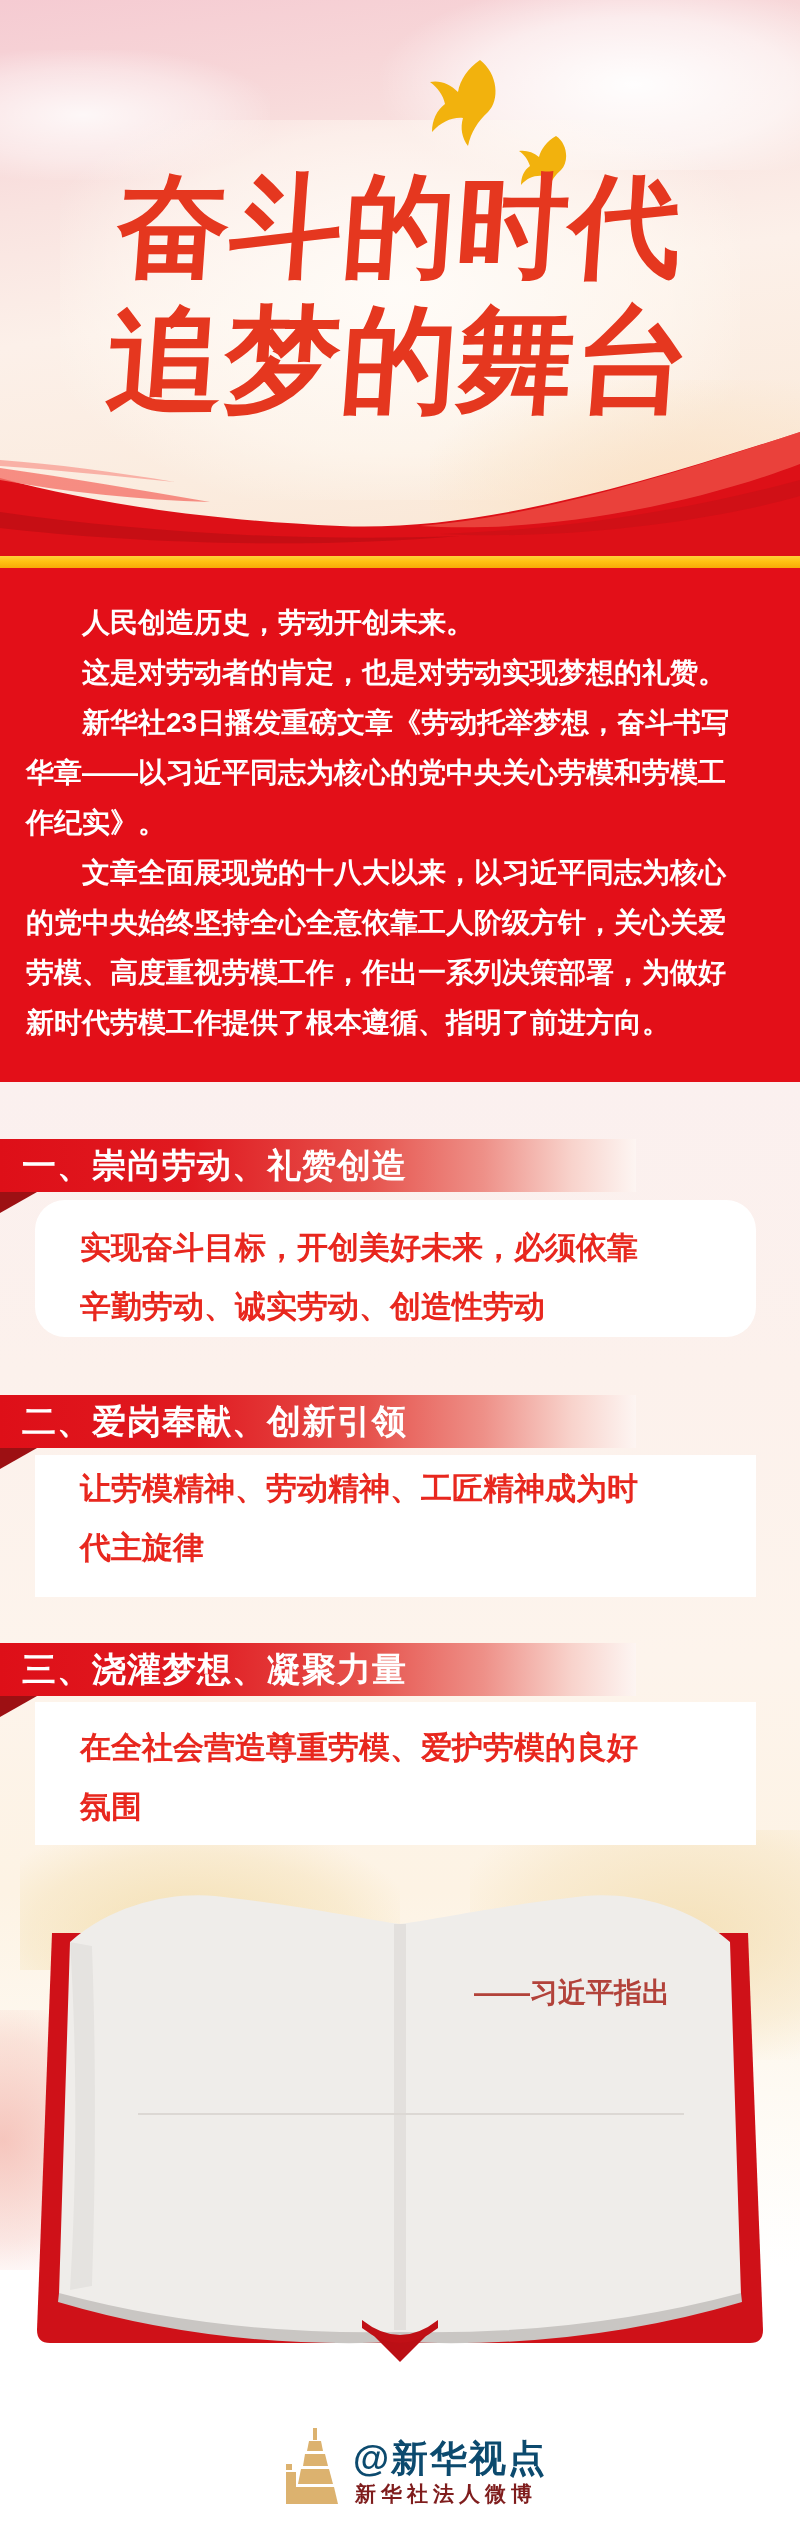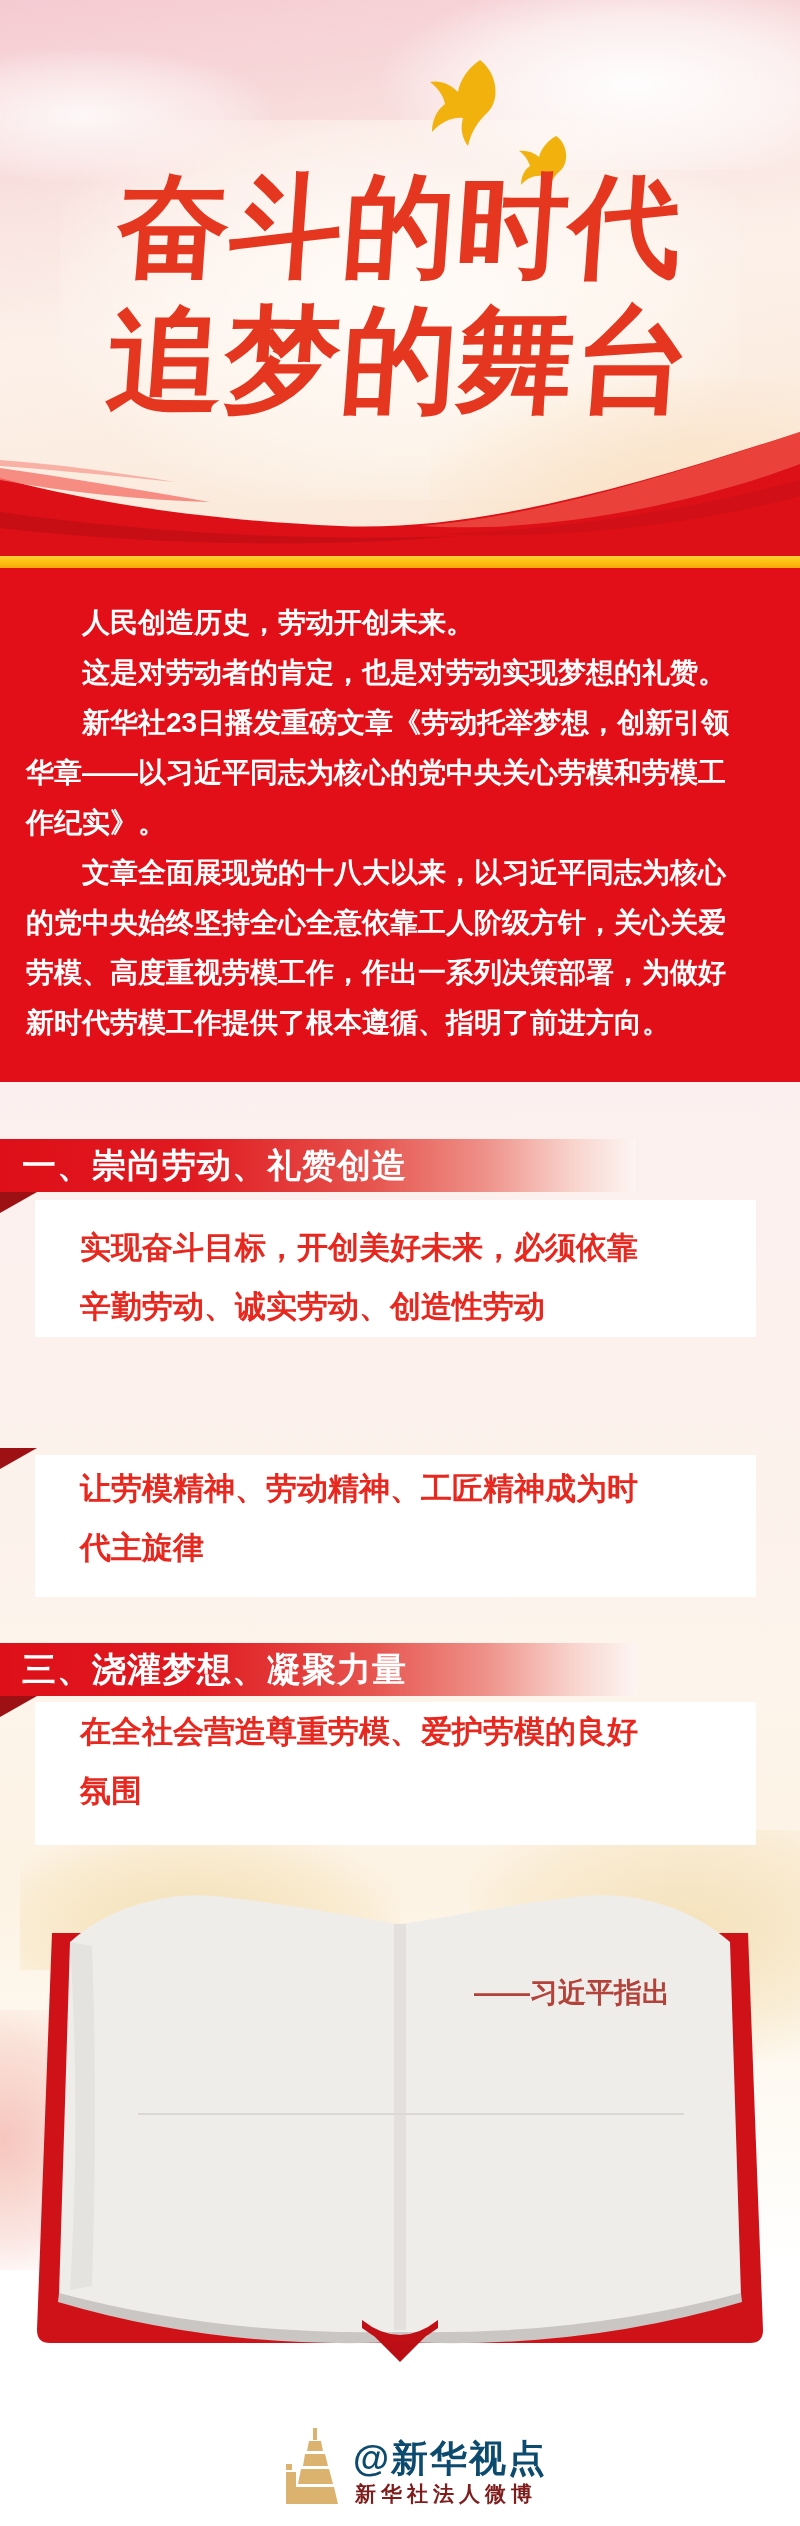--- a/index.html
+++ b/index.html
@@ -75,23 +75,23 @@
   }
   .card::before {
     content:""; position:absolute; z-index:-1;
     left:13px; top:13px; right:-14px; bottom:-13px;
     background:#e2111a;
   }
   .card p {
     margin:0; color:#e8271e; font-size:31px; line-height:59px; font-weight:bold;
     padding:0 30px 0 45px; white-space:pre-line;
   }
-  .card.c1 { top:1200px; height:137px; } .card.c1 p { padding-top:18px; }
+  .card.c1 { top:1200px; height:137px;border-radius:30px; } .card.c1 p { padding-top:18px; }
   .card.c2 { top:1455px; height:142px; } .card.c2 p { padding-top:4px; }
-  .card.c3 { top:1702px; height:143px; } .card.c3 p { }
+  .card.c3 { top:1702px; height:143px; } .card.c3 p { padding-top:16px; }
   .banner.b1 { top:1139px; } .banner-fold.f1 { top:1192px; }
   .banner.b2 { top:1395px; } .banner-fold.f2 { top:1448px; }
   .banner.b3 { top:1643px; } .banner-fold.f3 { top:1696px; }
   
   .book-art { position:absolute; left:0; top:1850px; width:800px; height:520px; display:block; }
   .book-text {
     position:absolute; left:134px; top:1968px; width:536px;
     color:#b2423a; font-size:28px; line-height:49px; font-weight:bold;
   }
   .book-text p { margin:0; white-space:pre-line; }
@@ -133,21 +133,21 @@
       <path d="M0,92 C140,112 300,122 460,116 C300,130 120,122 0,108 Z" fill="#b30d12" opacity="0.55"></path>
       <path d="M800,60 C680,92 560,110 440,114 C560,120 700,104 800,76 Z" fill="#c40f15" opacity="0.5"></path>
     </svg>
   </div>
 
   <div class="gold-stripe"></div>
 
   <div class="red-block">
     <p>人民创造历史，劳动开创未来。</p>
     <p>这是对劳动者的肯定，也是对劳动实现梦想的礼赞。</p>
-    <p>新华社23日播发重磅文章《劳动托举梦想，创新引领
+    <p>新华社23日播发重磅文章《劳动托举梦想，奋斗书写
 华章——以习近平同志为核心的党中央关心劳模和劳模工
 作纪实》。</p>
     <p>文章全面展现党的十八大以来，以习近平同志为核心
 的党中央始终坚持全心全意依靠工人阶级方针，关心关爱
 劳模、高度重视劳模工作，作出一系列决策部署，为做好
 新时代劳模工作提供了根本遵循、指明了前进方向。</p>
   </div>
 
   <div class="lower-bg"></div>
   <div class="deco deco-gold-left"></div>
@@ -156,20 +156,23 @@
 
   <div class="banner b1">
     <span>一、崇尚劳动、礼赞创造</span>
   </div>
   <div class="banner-fold f1"></div>
   <div class="card c1">
     <p>实现奋斗目标，开创美好未来，必须依靠
 辛勤劳动、诚实劳动、创造性劳动</p>
   </div>
 
+  <div class="banner b2">
+    <span>二、爱岗奉献、创新引领</span>
+  </div>
   <div class="banner-fold f2"></div>
   <div class="card c2">
     <p>让劳模精神、劳动精神、工匠精神成为时
 代主旋律</p>
   </div>
 
   <div class="banner b3">
     <span>三、浇灌梦想、凝聚力量</span>
   </div>
   <div class="banner-fold f3"></div>

